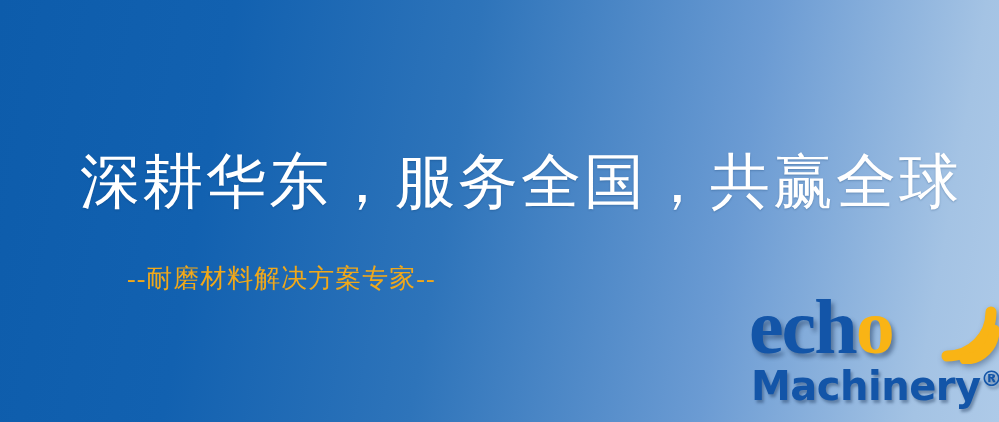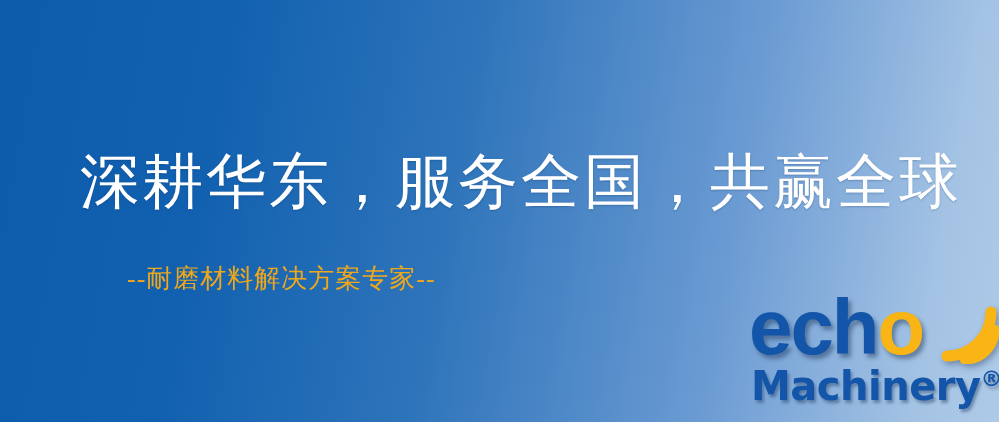--- a/index.html
+++ b/index.html
@@ -52,21 +52,21 @@
     left: 745px;
     top: 292px;
     width: 254px;
     height: 128px;
   }
 
   #logo-wordmark {
     position: absolute;
     left: 4px;
     top: -4px;
-    font-family: Liberation Sans, sans-serif;
+    font-family: Liberation Serif, serif;
     font-weight: bold;
     font-size: 78px;
     line-height: 1;
     letter-spacing: -2px;
     color: #1355a8;
     text-shadow: 3px 4px 4px rgba(20, 45, 80, 0.45);
   }
 
   #logo-wordmark .o-gold {
     color: #f9b415;

